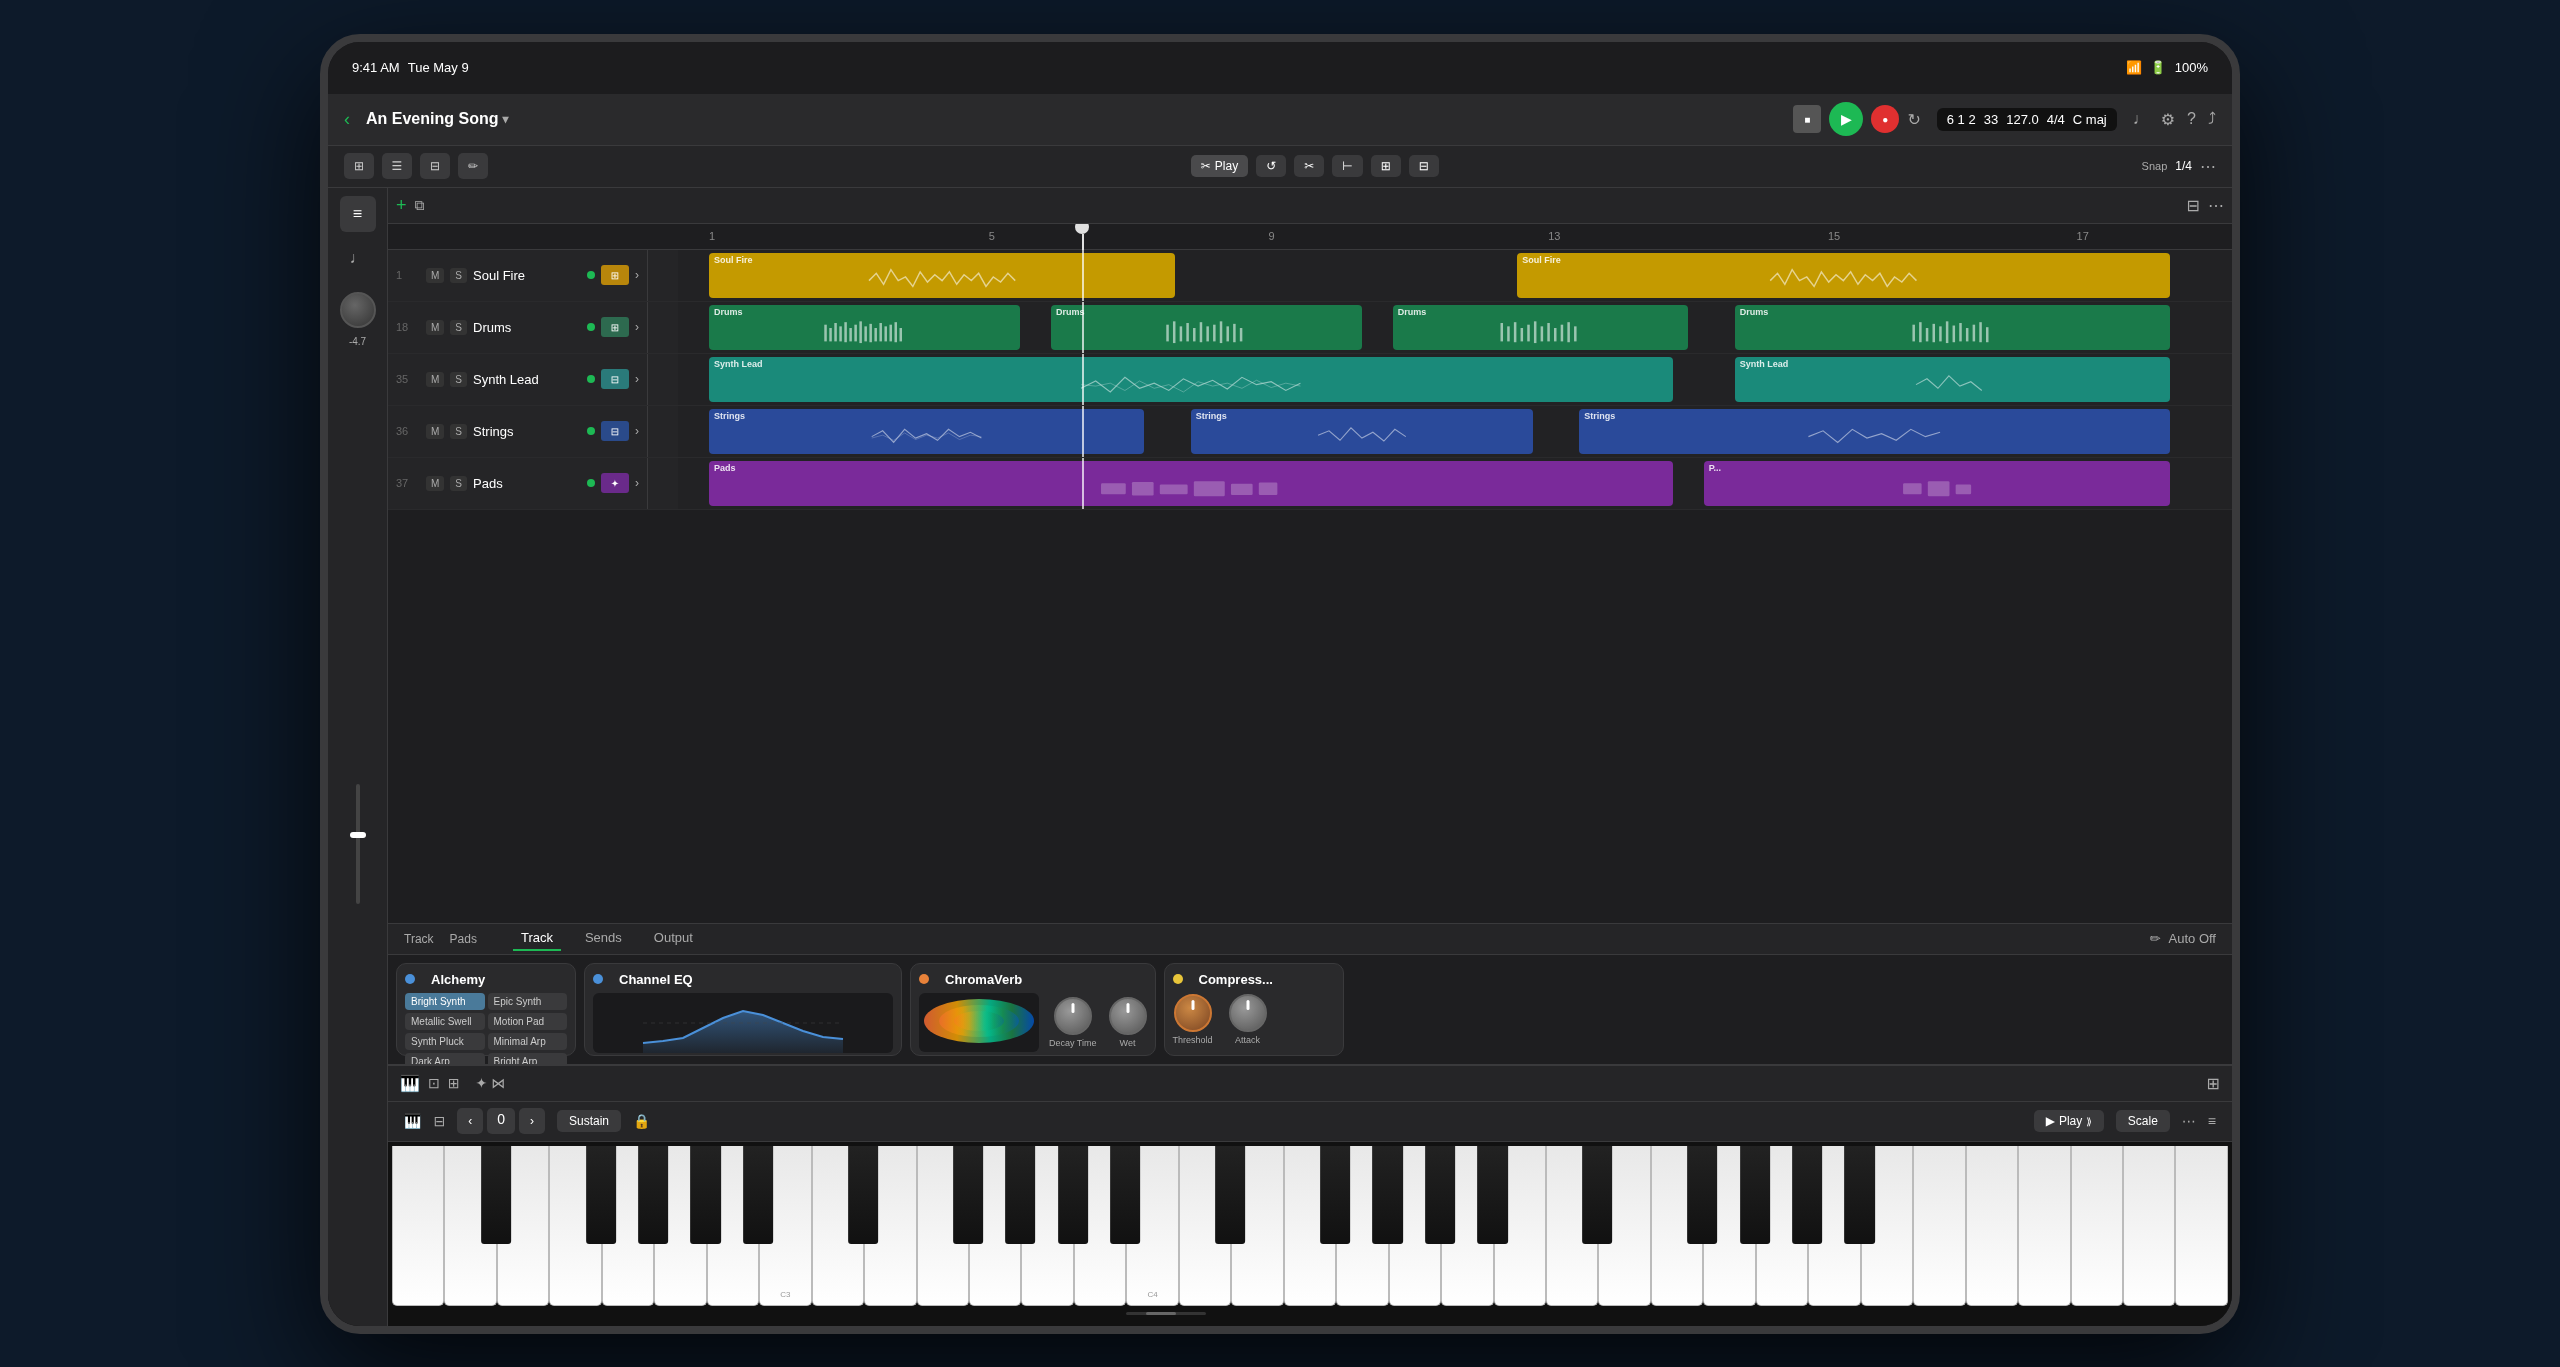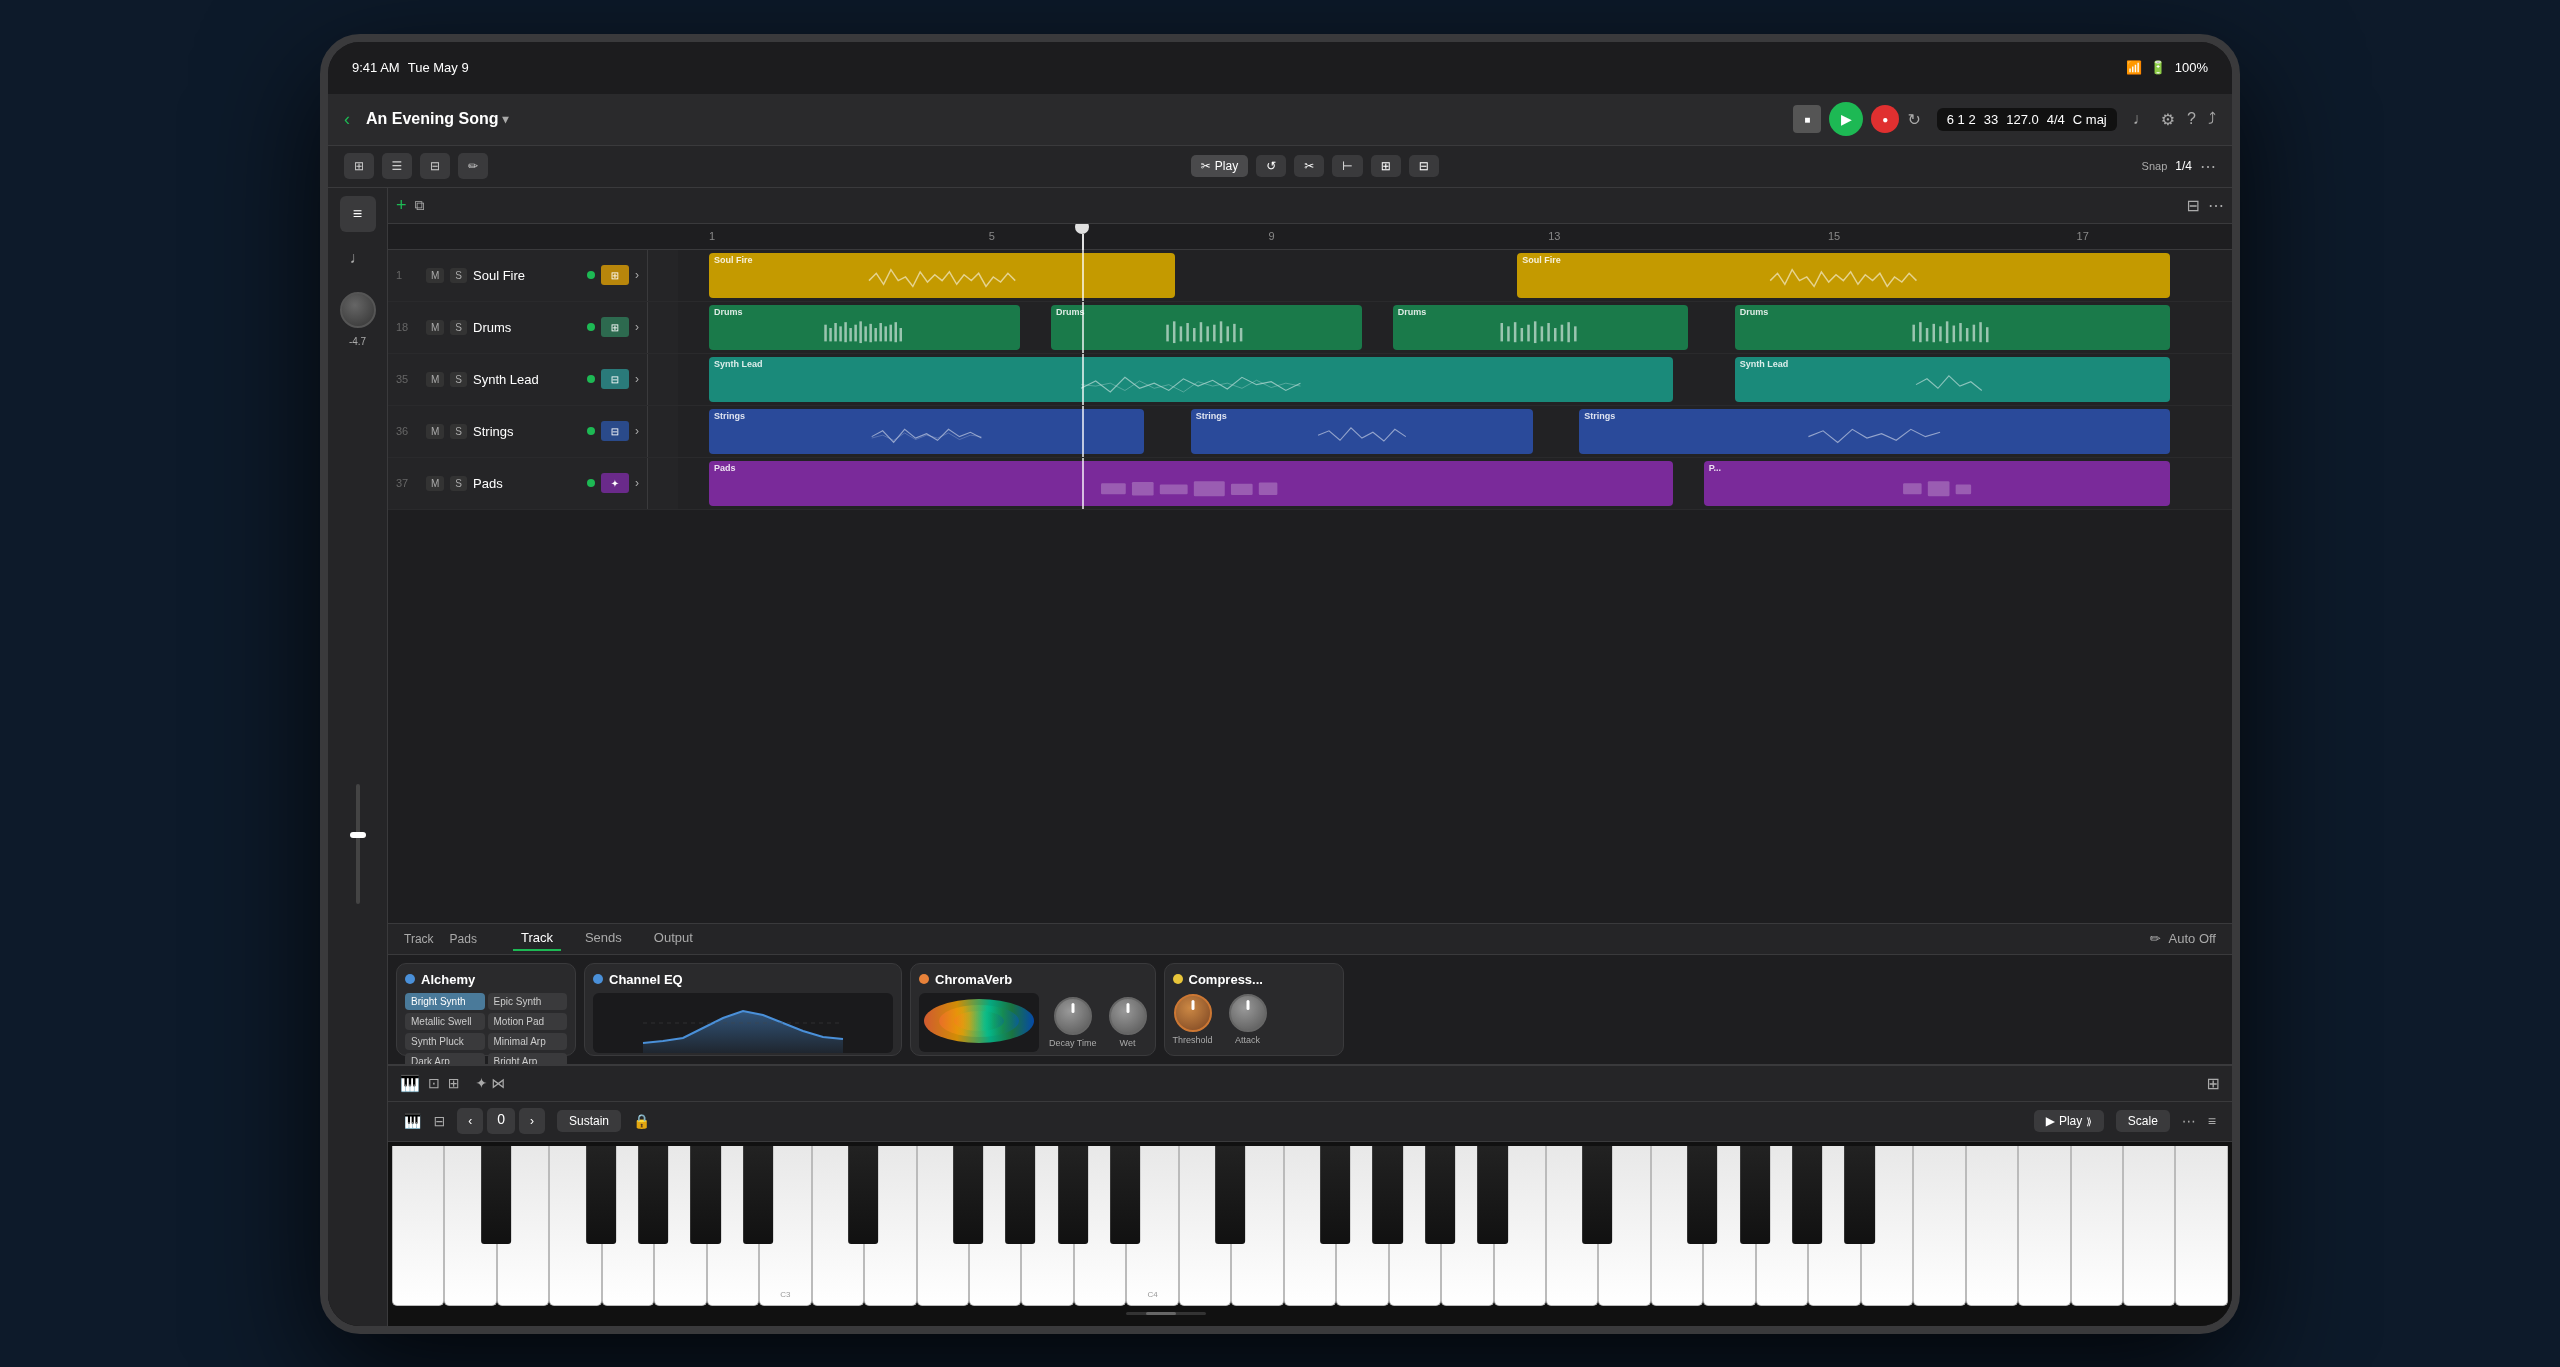--- a/index.html
+++ b/index.html
@@ -305,21 +305,21 @@
       padding: 8px;
       display: flex;
       flex-direction: column;
       gap: 6px;
       border: 1px solid #3a3a3c;
     }
     .plugin-card.wide { min-width: 220px; }
     .plugin-header {
       display: flex;
       align-items: center;
-      gap: 6px;
+      gap: 16px;
     }
     .plugin-dot {
       width: 10px; height: 10px;
       border-radius: 50%;
     }
     .plugin-dot.blue { background: #4a90d9; }
     .plugin-dot.orange { background: #e8823a; }
     .plugin-dot.yellow-dot { background: #e8c53a; }
     .plugin-name { color: #fff; font-size: 13px; font-weight: 600; }
 

